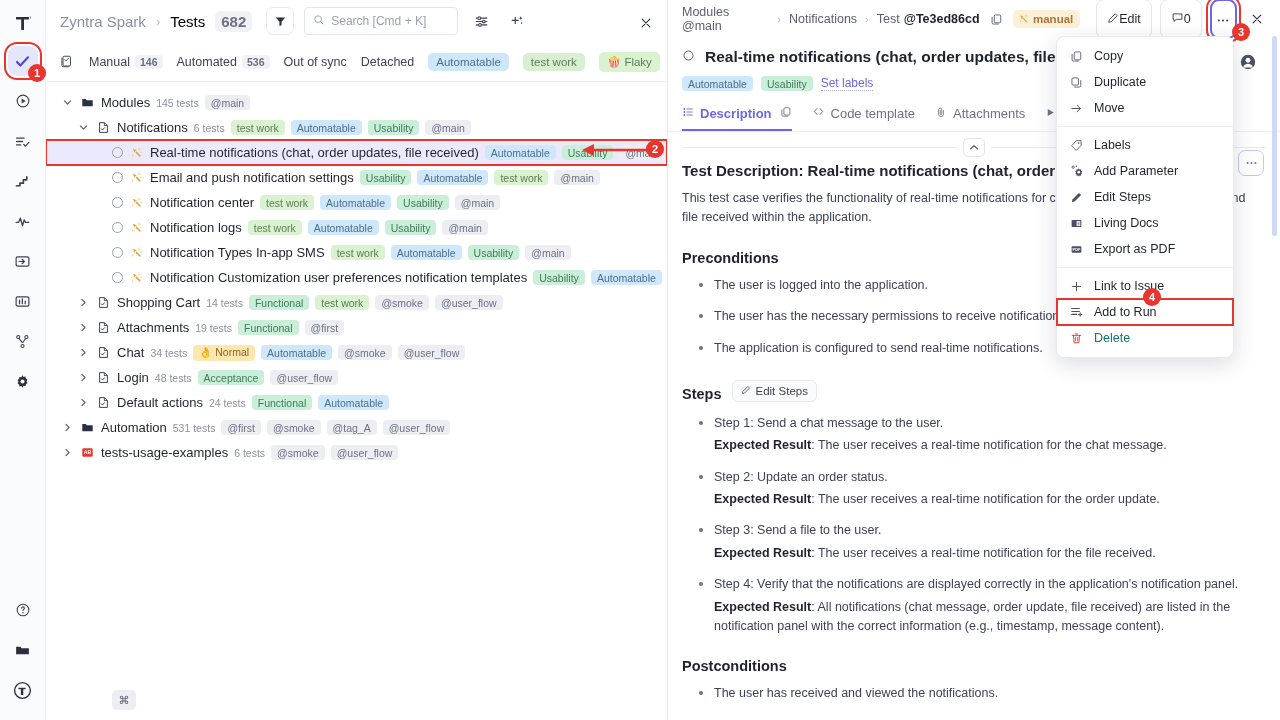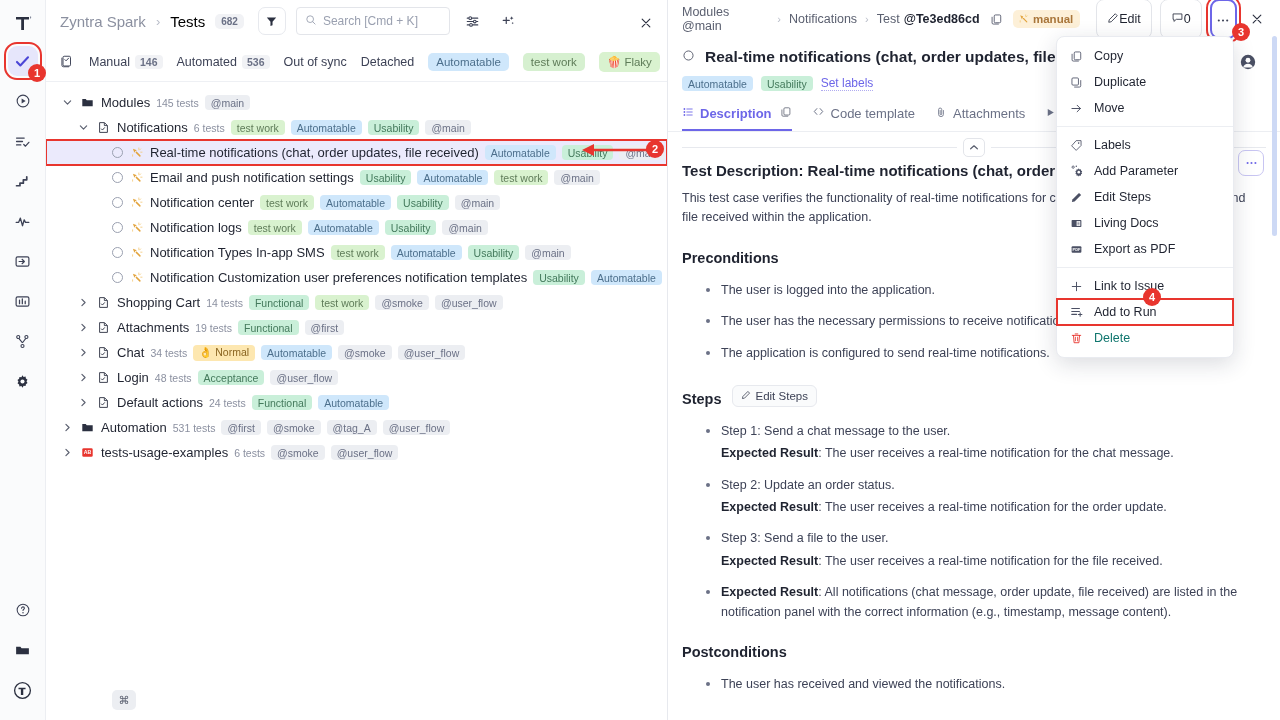--- a/index.html
+++ b/index.html
@@ -45,21 +45,21 @@
   }
   .topbar {
     height: 42px; display: flex; align-items: center; gap: 10px;
     padding: 0 10px 0 14px; flex: 0 0 42px;
   }
   .crumb-app { color: #8b90a0; font-size: 15px; }
   .crumb-sep { color: #b8bcc8; font-size: 13px; }
   .crumb-cur { color: #000000; font-size: 15px; font-weight: normal; }
   .count-pill {
     background: #f1f2f5; color: #6b7186; border-radius: 5px;
-    font-size: 10px; padding: 2px 6px; font-weight: bold;
+    font-size: 15px; padding: 2px 6px; font-weight: bold;
   }
   .ico-btn {
     width: 28px; height: 28px; border-radius: 7px; border: 1px solid #e7e9ee;
     background: #fff; display: flex; align-items: center; justify-content: center;
     cursor: pointer; color: #3d4256;
   }
   .ico-plain {
     width: 26px; height: 26px; border-radius: 6px; background: transparent;
     display: flex; align-items: center; justify-content: center; cursor: pointer; color: #3d4256;
   }
@@ -159,21 +159,21 @@
   .divider-wrap .ln { flex: 1; height: 1px; background: #e7e9ee; }
   .collapse-btn {
     width: 22px; height: 19px; border: 1px solid #e3e5ea; border-radius: 5px; background: #fff;
     display: flex; align-items: center; justify-content: center; margin: 0 6px; cursor: pointer; color:#5b6070;
   }
 
   .content { flex: 1; overflow: hidden; padding: 0 24px 0 14px; position: relative; }
   .h2 { font-size: 15px; font-weight: bold; color: #1f2330; margin-bottom: 10px; }
   .h3 { font-size: 14.5px; font-weight: bold; color: #1f2330; margin: 22px 0 10px 0; }
   .para { font-size: 12.5px; color: #3d4256; line-height: 1.55; }
-  ul.bl { list-style: none; margin: 15px; padding: 0; }
+  ul.bl { list-style: none; margin: 8px; padding: 0; }
   ul.bl li {
     position: relative; padding-left: 24px; font-size: 12.5px; color: #3d4256;
     line-height: 1.55; margin-bottom: 12px;
   }
   ul.bl li::before {
     content: ""; position: absolute; left: 9px; top: 7px; width: 4px; height: 4px;
     border-radius: 50%; background: #6b7186;
   }
   ul.bl li .er { display: block; margin-top: 3px; }
   ul.bl li .er b { font-weight: bold; color: #1f2330; }
@@ -811,20 +811,21 @@
         </li>
         <li>
           <span>Step 2: Update an order status.</span>
           <span class="er"><b>Expected Result</b><span>: The user receives a real-time notification for the order update.</span></span>
         </li>
         <li>
           <span>Step 3: Send a file to the user.</span>
           <span class="er"><b>Expected Result</b><span>: The user receives a real-time notification for the file received.</span></span>
         </li>
         <li>
+          <span>Step 4: Verify that the notifications are displayed correctly in the application's notification panel.</span>
           <span class="er"><b>Expected Result</b><span>: All notifications (chat message, order update, file received) are listed in the notification panel with the correct information (e.g., timestamp, message content).</span></span>
         </li>
       </ul>
 
       <div class="h3">Postconditions</div>
       <ul class="bl">
         <li>The user has received and viewed the notifications.</li>
       </ul>
     </div>
 

